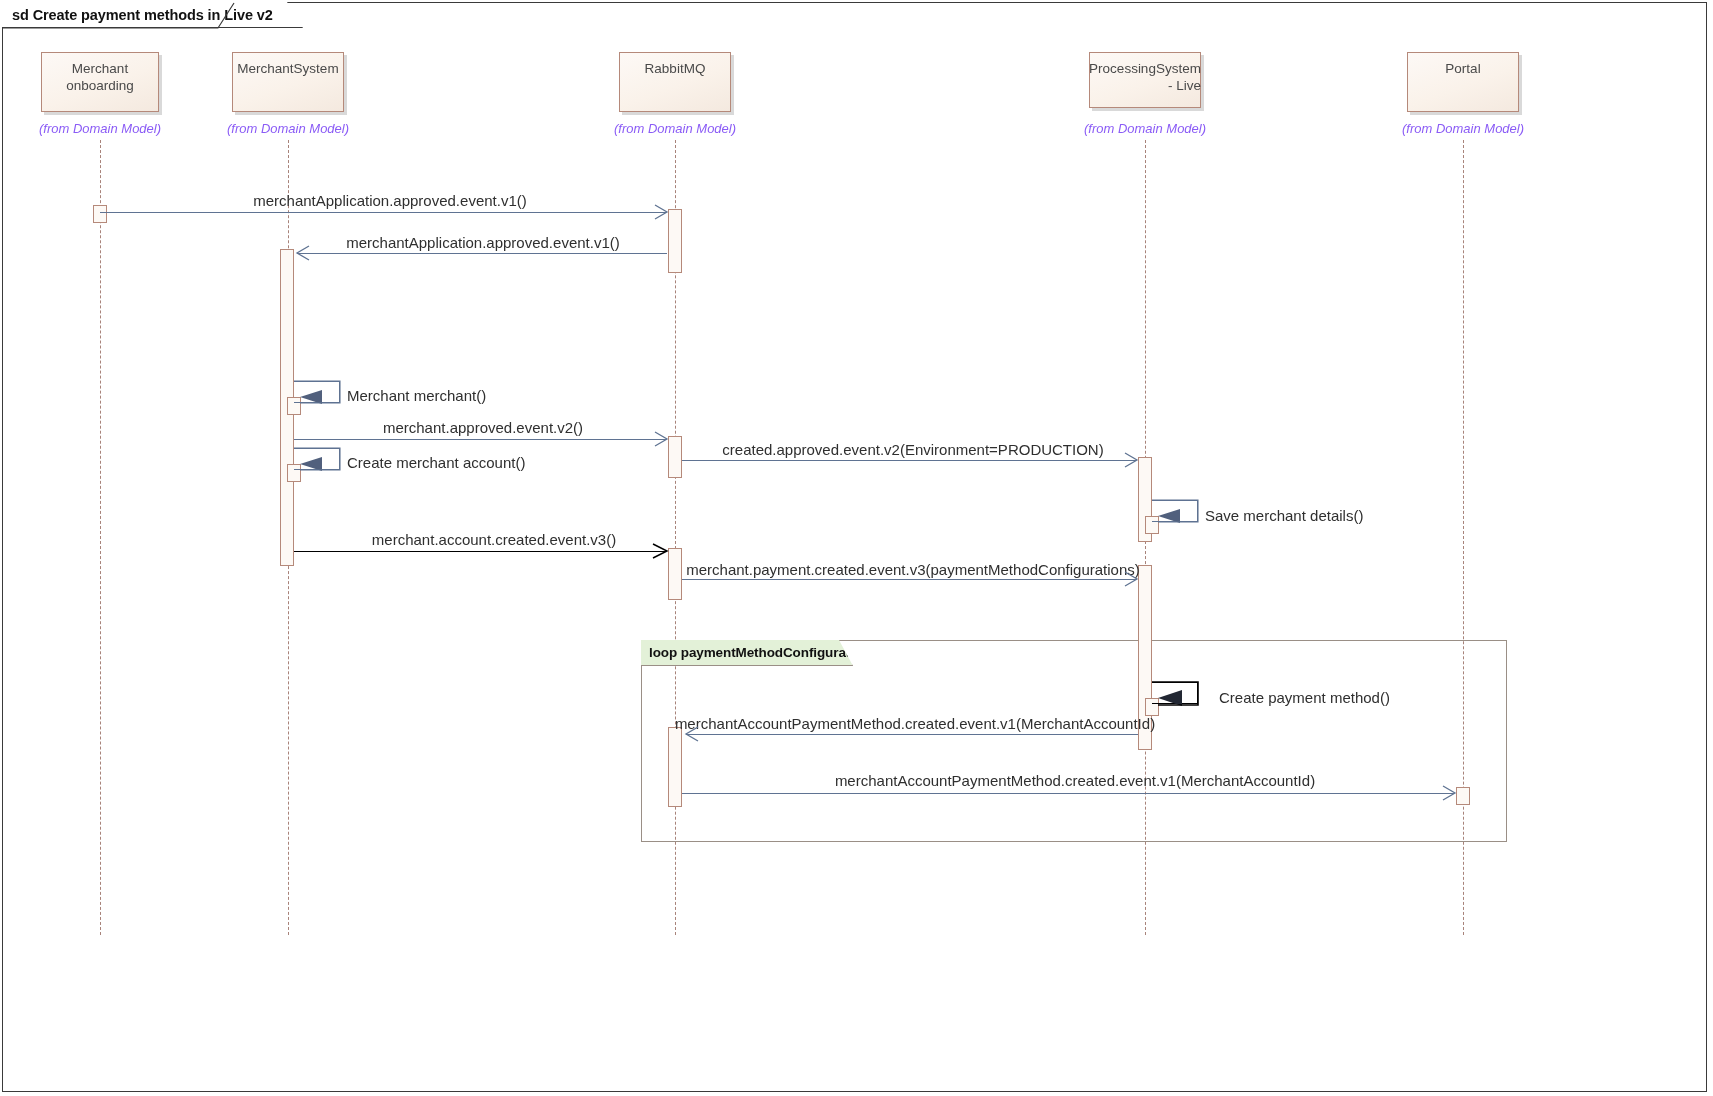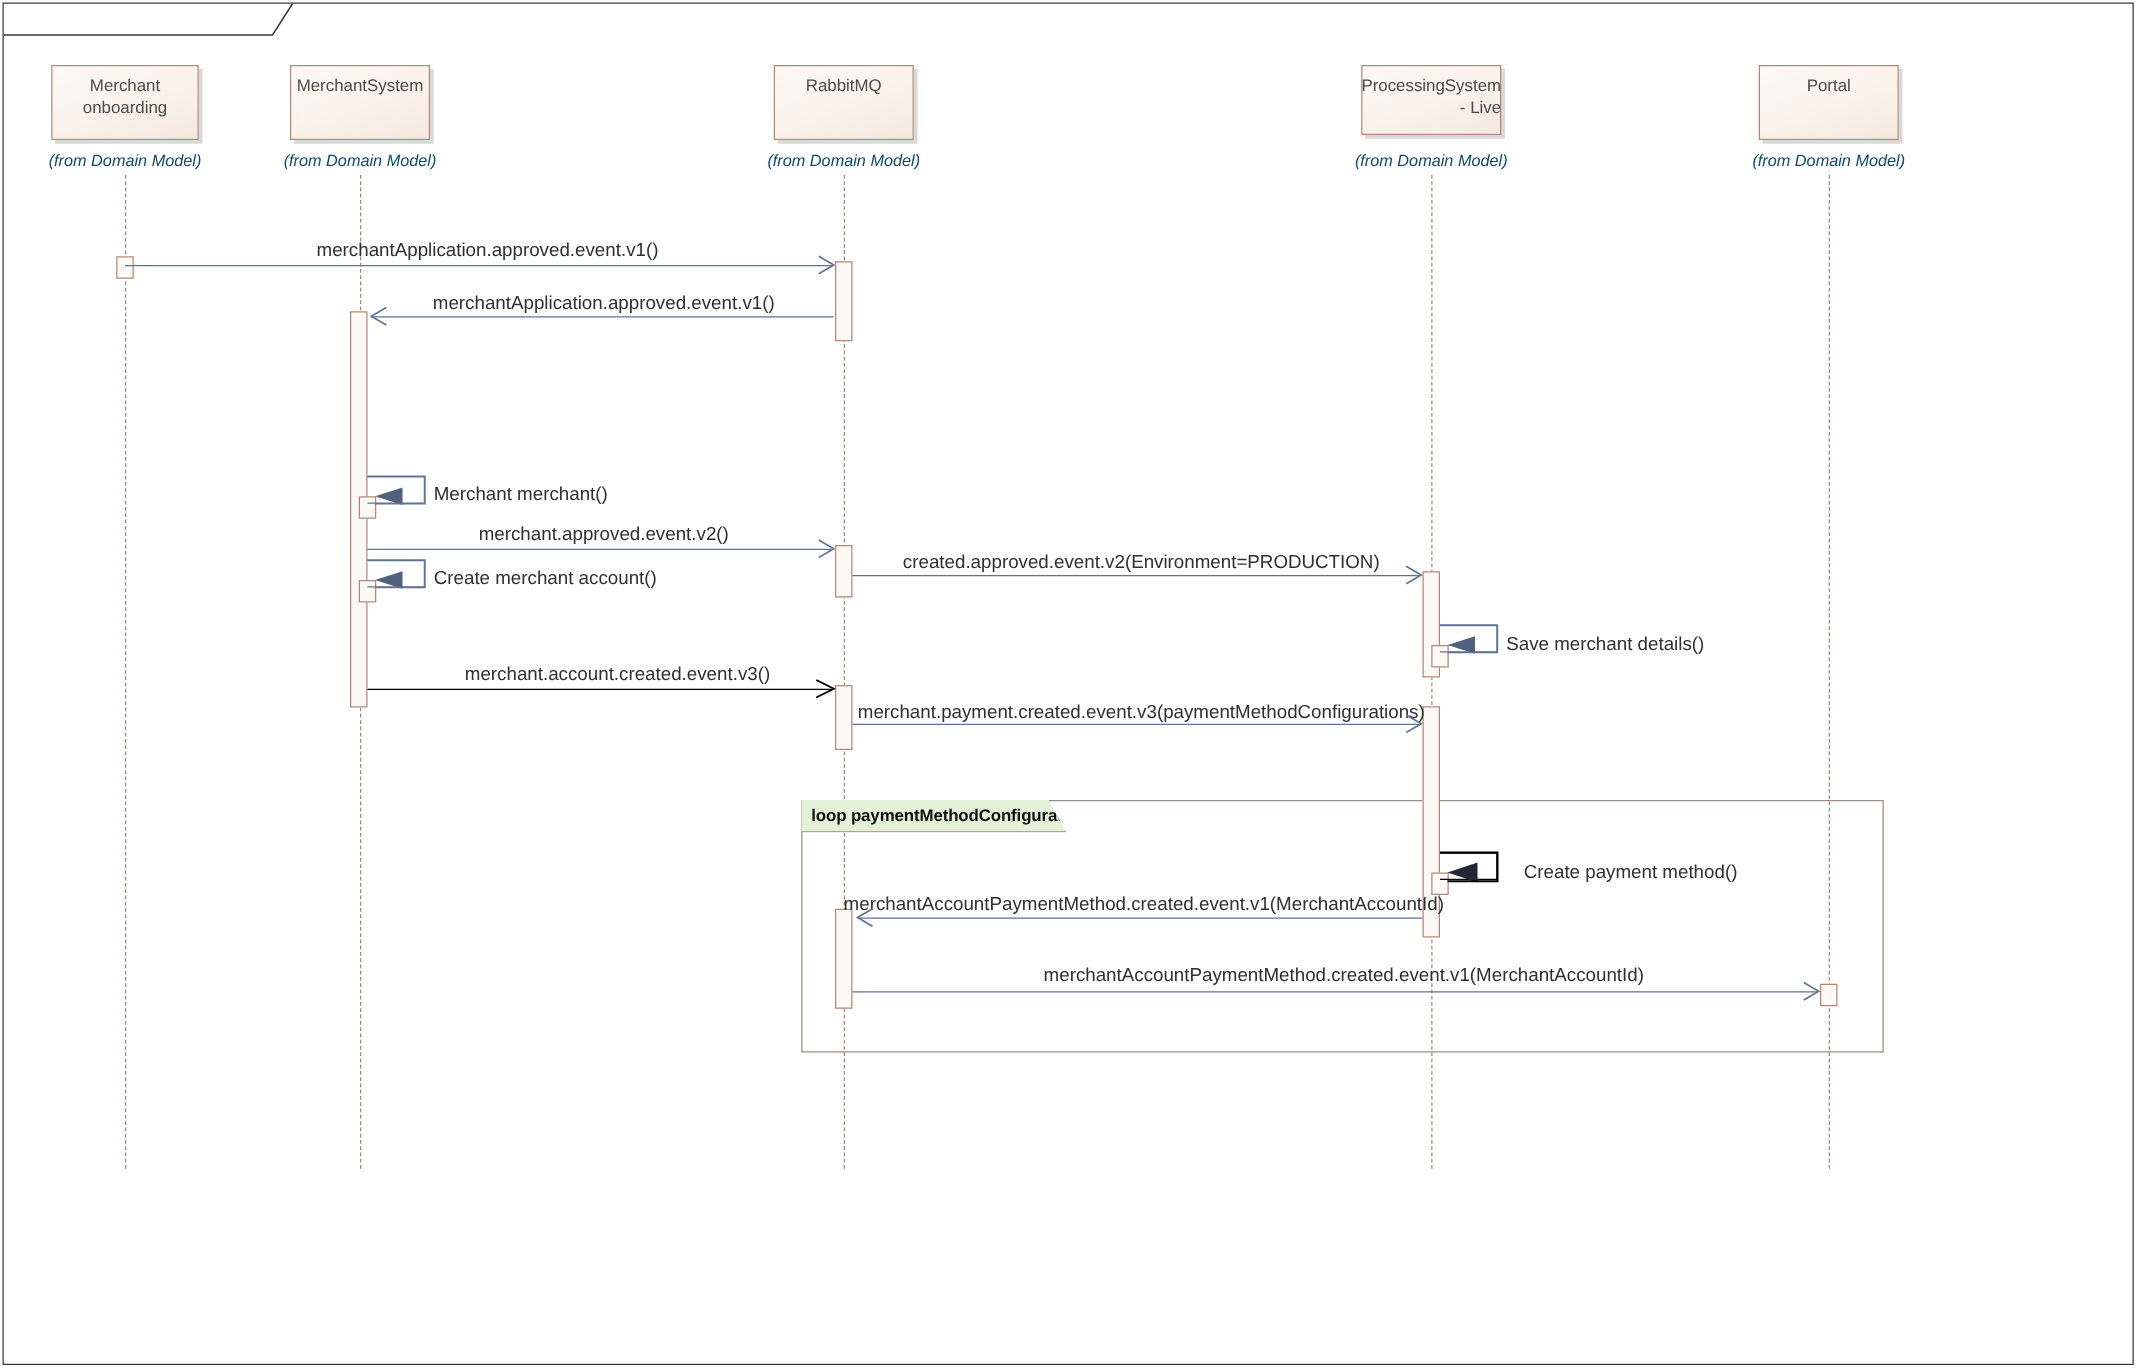--- a/index.html
+++ b/index.html
@@ -64,21 +64,21 @@
     padding-top: 7px;
     color: #4a4a4a;
     font-size: 13.5px;
     text-align: center;
     line-height: 17px;
   }
   .lifeline-sub {
     position: absolute;
     font-size: 13px;
     font-style: italic;
-    color: #0c4a6e;
+    color: #8b5cf6;
     text-align: left;
     white-space: nowrap;
     transform: translateX(-50%);
   }
   .lifeline-dash {
     position: absolute;
     width: 0;
     border-left: 1px dashed #a8837a;
   }
 
@@ -153,20 +153,21 @@
     height: 1096px;
     pointer-events: none;
   }
 </style>
 </head>
 <body>
 
 <div id="canvas">
 
   <div class="frame-border"></div>
+  <div class="frame-tab" id="frameTab" style="width: 301px;">sd Create payment methods in Live v2</div>
   <svg class="overlay">
 
     <polyline points="3,28 218,28 234,3" fill="none" stroke="#3a3a3a" stroke-width="1.2"></polyline>
   </svg>
 
   <div class="lifeline-head" style="left:41px; top:52px; width:118px; height:60px;">
     <span>Merchant onboarding</span>
   </div>
   <div class="lifeline-sub" style="left:100px; top:121px;">(from Domain Model)</div>
   <div class="lifeline-dash" style="left:100px; top:140px; height:795px;"></div>

